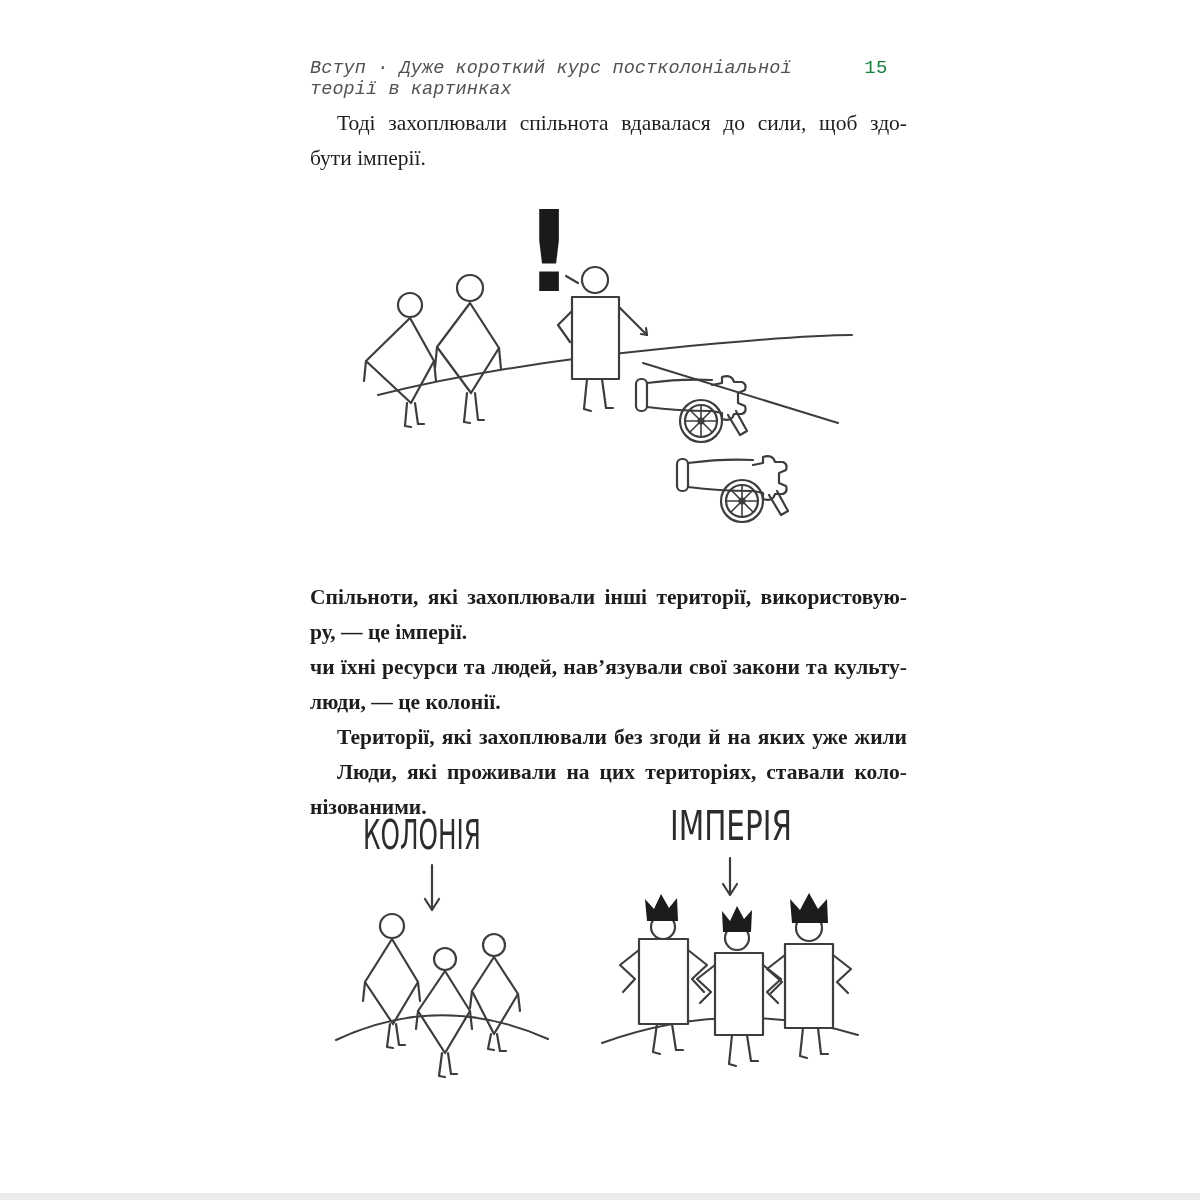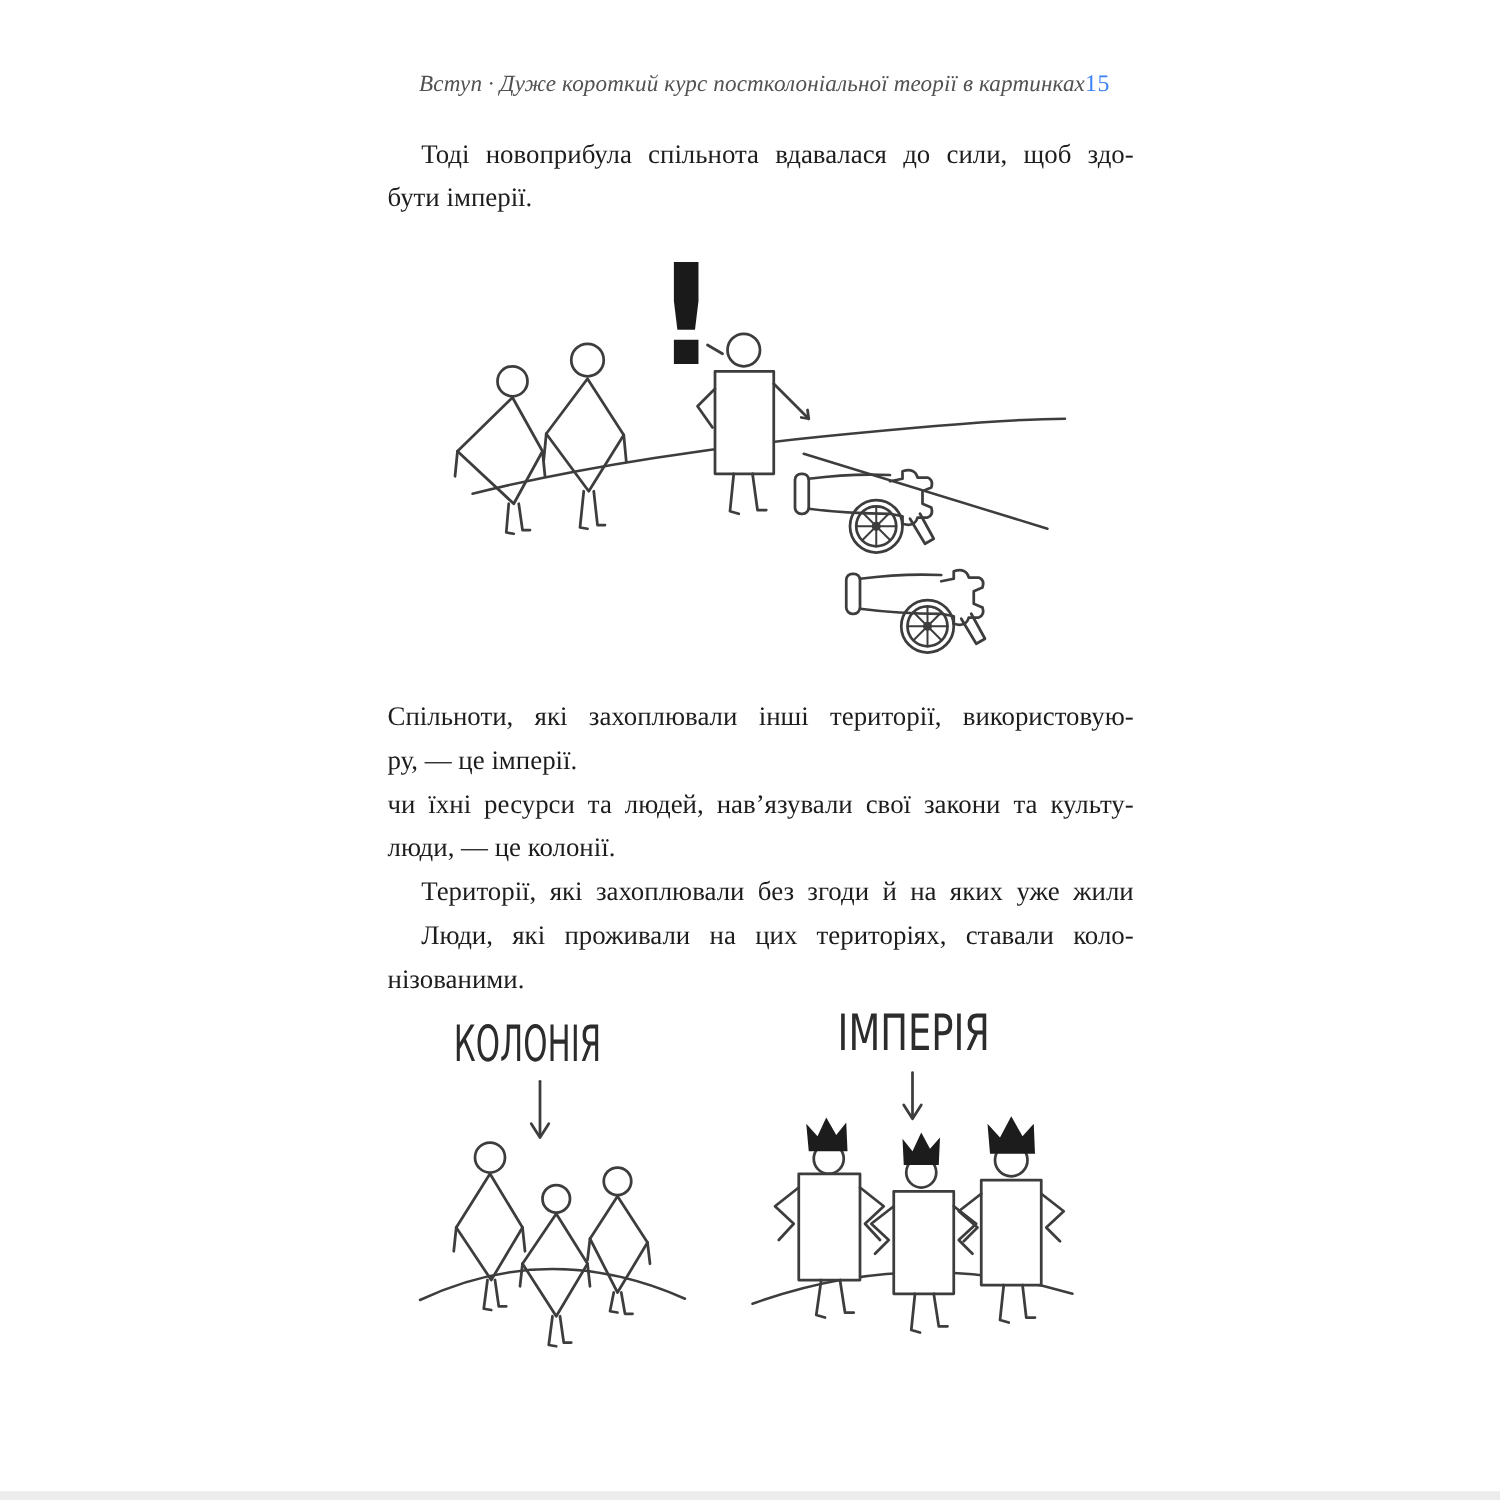--- a/index.html
+++ b/index.html
@@ -4,54 +4,54 @@
 <style>
   html,body { margin:0; padding:0; }
   body {
     width:1200px; height:1200px; background:#ffffff; position:relative;
     font-family:"Liberation Serif", serif; overflow:hidden;
   }
   .page { position:absolute; inset:0; background:#ffffff; }
 
   .running-head {
     position:absolute; top:57px; left:310px; width:578px;
-    display:flex; justify-content:flex-end; align-items:baseline;
-    font-family:Liberation Serif, serif; font-style:italic;
+    display:flex; justify-content:space-between; align-items:baseline;
+    font-family:Liberation Mono, monospace; font-style:italic;
     font-size:18.5px; color:#525252; letter-spacing:0.1px;
   }
-  .folio { font-style:normal; font-size:19px; color:#3b82f6; letter-spacing:0.5px; }
+  .folio { font-style:normal; font-size:19px; color:#15803d; letter-spacing:0.5px; }
 
   .para {
     position:absolute; left:310px; width:597px;
     color:#1d1d1d; font-size:21.5px;
   }
   .line { height:35px; line-height:35px; white-space:nowrap; }
   .j   { text-align:justify; text-align-last:justify; }
   .ind { padding-left:27px; }
 
   #para1 { top:106px; }
-  #para2 { top:556px; }
+  #para2 { top:580px;font-weight:bold; }
 
   #illo-top    { position:absolute; left:360px; top:195px; }
   #illo-bottom { position:absolute; left:330px; top:795px; }
 
   .page-edge { position:absolute; left:0; right:0; bottom:0; height:7px; background:#ececec; }
 </style>
 </head>
 <body>
 
 <div class="page">
 
   <header class="running-head">
     <span>Вступ · Дуже короткий курс постколоніальної теорії в картинках</span>
     <span class="folio">15</span>
   </header>
 
   <div class="para" id="para1">
-    <div class="line j ind">Тоді новоприбула спільнота вдавалася до сили, щоб здо-</div>
+    <div class="line j ind">Тоді захоплювали спільнота вдавалася до сили, щоб здо-</div>
     <div class="line">бути імперії.</div>
   </div>
 
   <svg id="illo-top" width="500" height="355" viewBox="0 0 500 355" fill="none" stroke="#3d3d3d" stroke-width="2.2" stroke-linecap="round" stroke-linejoin="round">
 
     <g>
       <path d="M18,200 C110,177 220,162 300,154 C370,147 455,140 492,140" stroke-width="2"></path>
       <path d="M283,168 C330,182 400,204 478,228" stroke-width="2"></path>
     </g>
 

